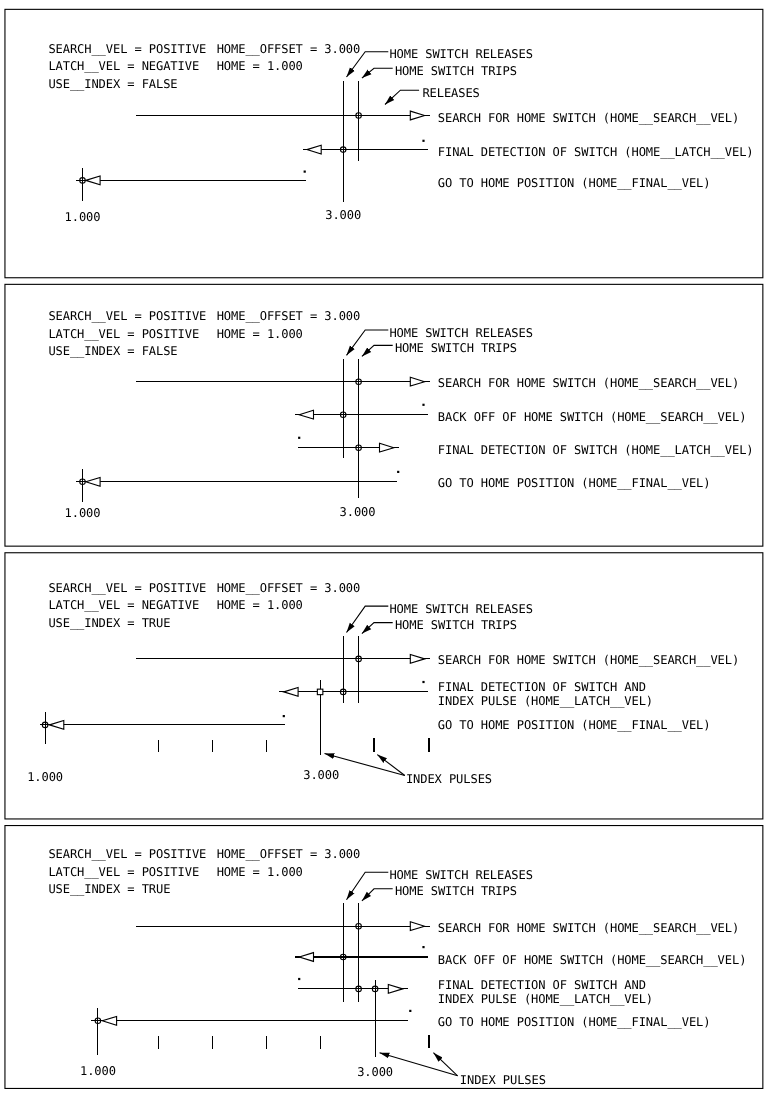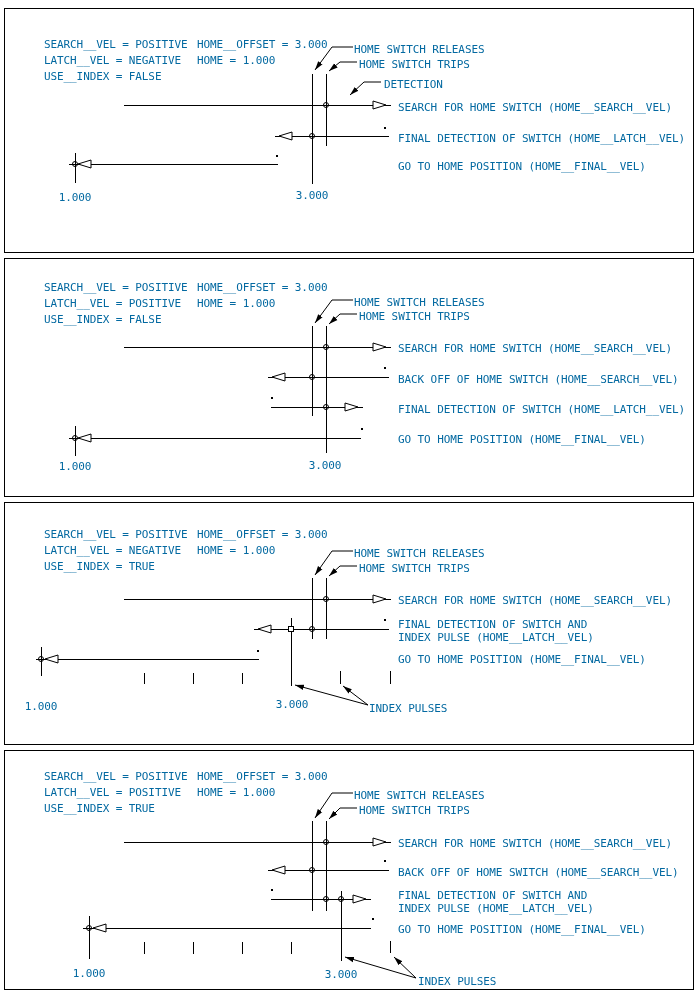--- a/index.html
+++ b/index.html
@@ -1,17 +1,17 @@
 <!DOCTYPE html>
 <html><head>
 <meta charset="utf-8">
 <style>
   html,body{margin:0;padding:0;background:#fff;}
   #page{position:relative;width:700px;height:1000px;background:#fff;
-        font-family:"DejaVu Sans Mono",monospace;color:#0369a1;}
+        font-family:"DejaVu Sans Mono",monospace;color:#000000;}
   .panel{position:absolute;left:4px;width:690px;border:1px solid #000;
          box-sizing:border-box;background:#fff;}
   .panel svg{position:absolute;left:0;top:0;}
   .t{position:absolute;font-size:11px;line-height:13px;white-space:nowrap;
      letter-spacing:-0.1px;}
   .pos{width:40px;text-align:center;}
   line,polyline{stroke:#000;stroke-width:1;fill:none;}
   polygon.motion{fill:#fff;stroke:#000;stroke-width:1;}
   circle.ev{fill:none;stroke:#000;stroke-width:1;}
   rect.sq{fill:#fff;stroke:#000;stroke-width:1;}
@@ -68,21 +68,21 @@
           <polyline points="376,73 359,73 345,86" marker-end="url(#ah)"></polyline>
         </g>
   </svg>
   <div class="t" style="left:39px;top:29px;">SEARCH__VEL = POSITIVE</div>
   <div class="t" style="left:39px;top:45px;">LATCH__VEL = NEGATIVE</div>
   <div class="t" style="left:39px;top:61px;">USE__INDEX = FALSE</div>
   <div class="t" style="left:192px;top:29px;">HOME__OFFSET = 3.000</div>
   <div class="t" style="left:192px;top:45px;">HOME = 1.000</div>
   <div class="t" style="left:349px;top:34px;">HOME SWITCH RELEASES</div>
   <div class="t" style="left:354px;top:49px;">HOME SWITCH TRIPS</div>
-  <div class="t" style="left:379px;top:69px;">DETECTION</div>
+  <div class="t" style="left:379px;top:69px;">RELEASES</div>
   <div class="t" style="left:393px;top:92px;">SEARCH FOR HOME SWITCH (HOME__SEARCH__VEL)</div>
   <div class="t" style="left:393px;top:123px;">FINAL DETECTION OF SWITCH (HOME__LATCH__VEL)</div>
   <div class="t" style="left:393px;top:151px;">GO TO HOME POSITION (HOME__FINAL__VEL)</div>
   <div class="t pos" style="left:50px;top:182px;">1.000</div>
   <div class="t pos" style="left:287px;top:180px;">3.000</div>
 </section>
 
 <section class="panel" style="top:258px;height:239px;">
   <svg width="688" height="237" viewBox="0 0 688 237">
     <g shape-rendering="crispEdges">

